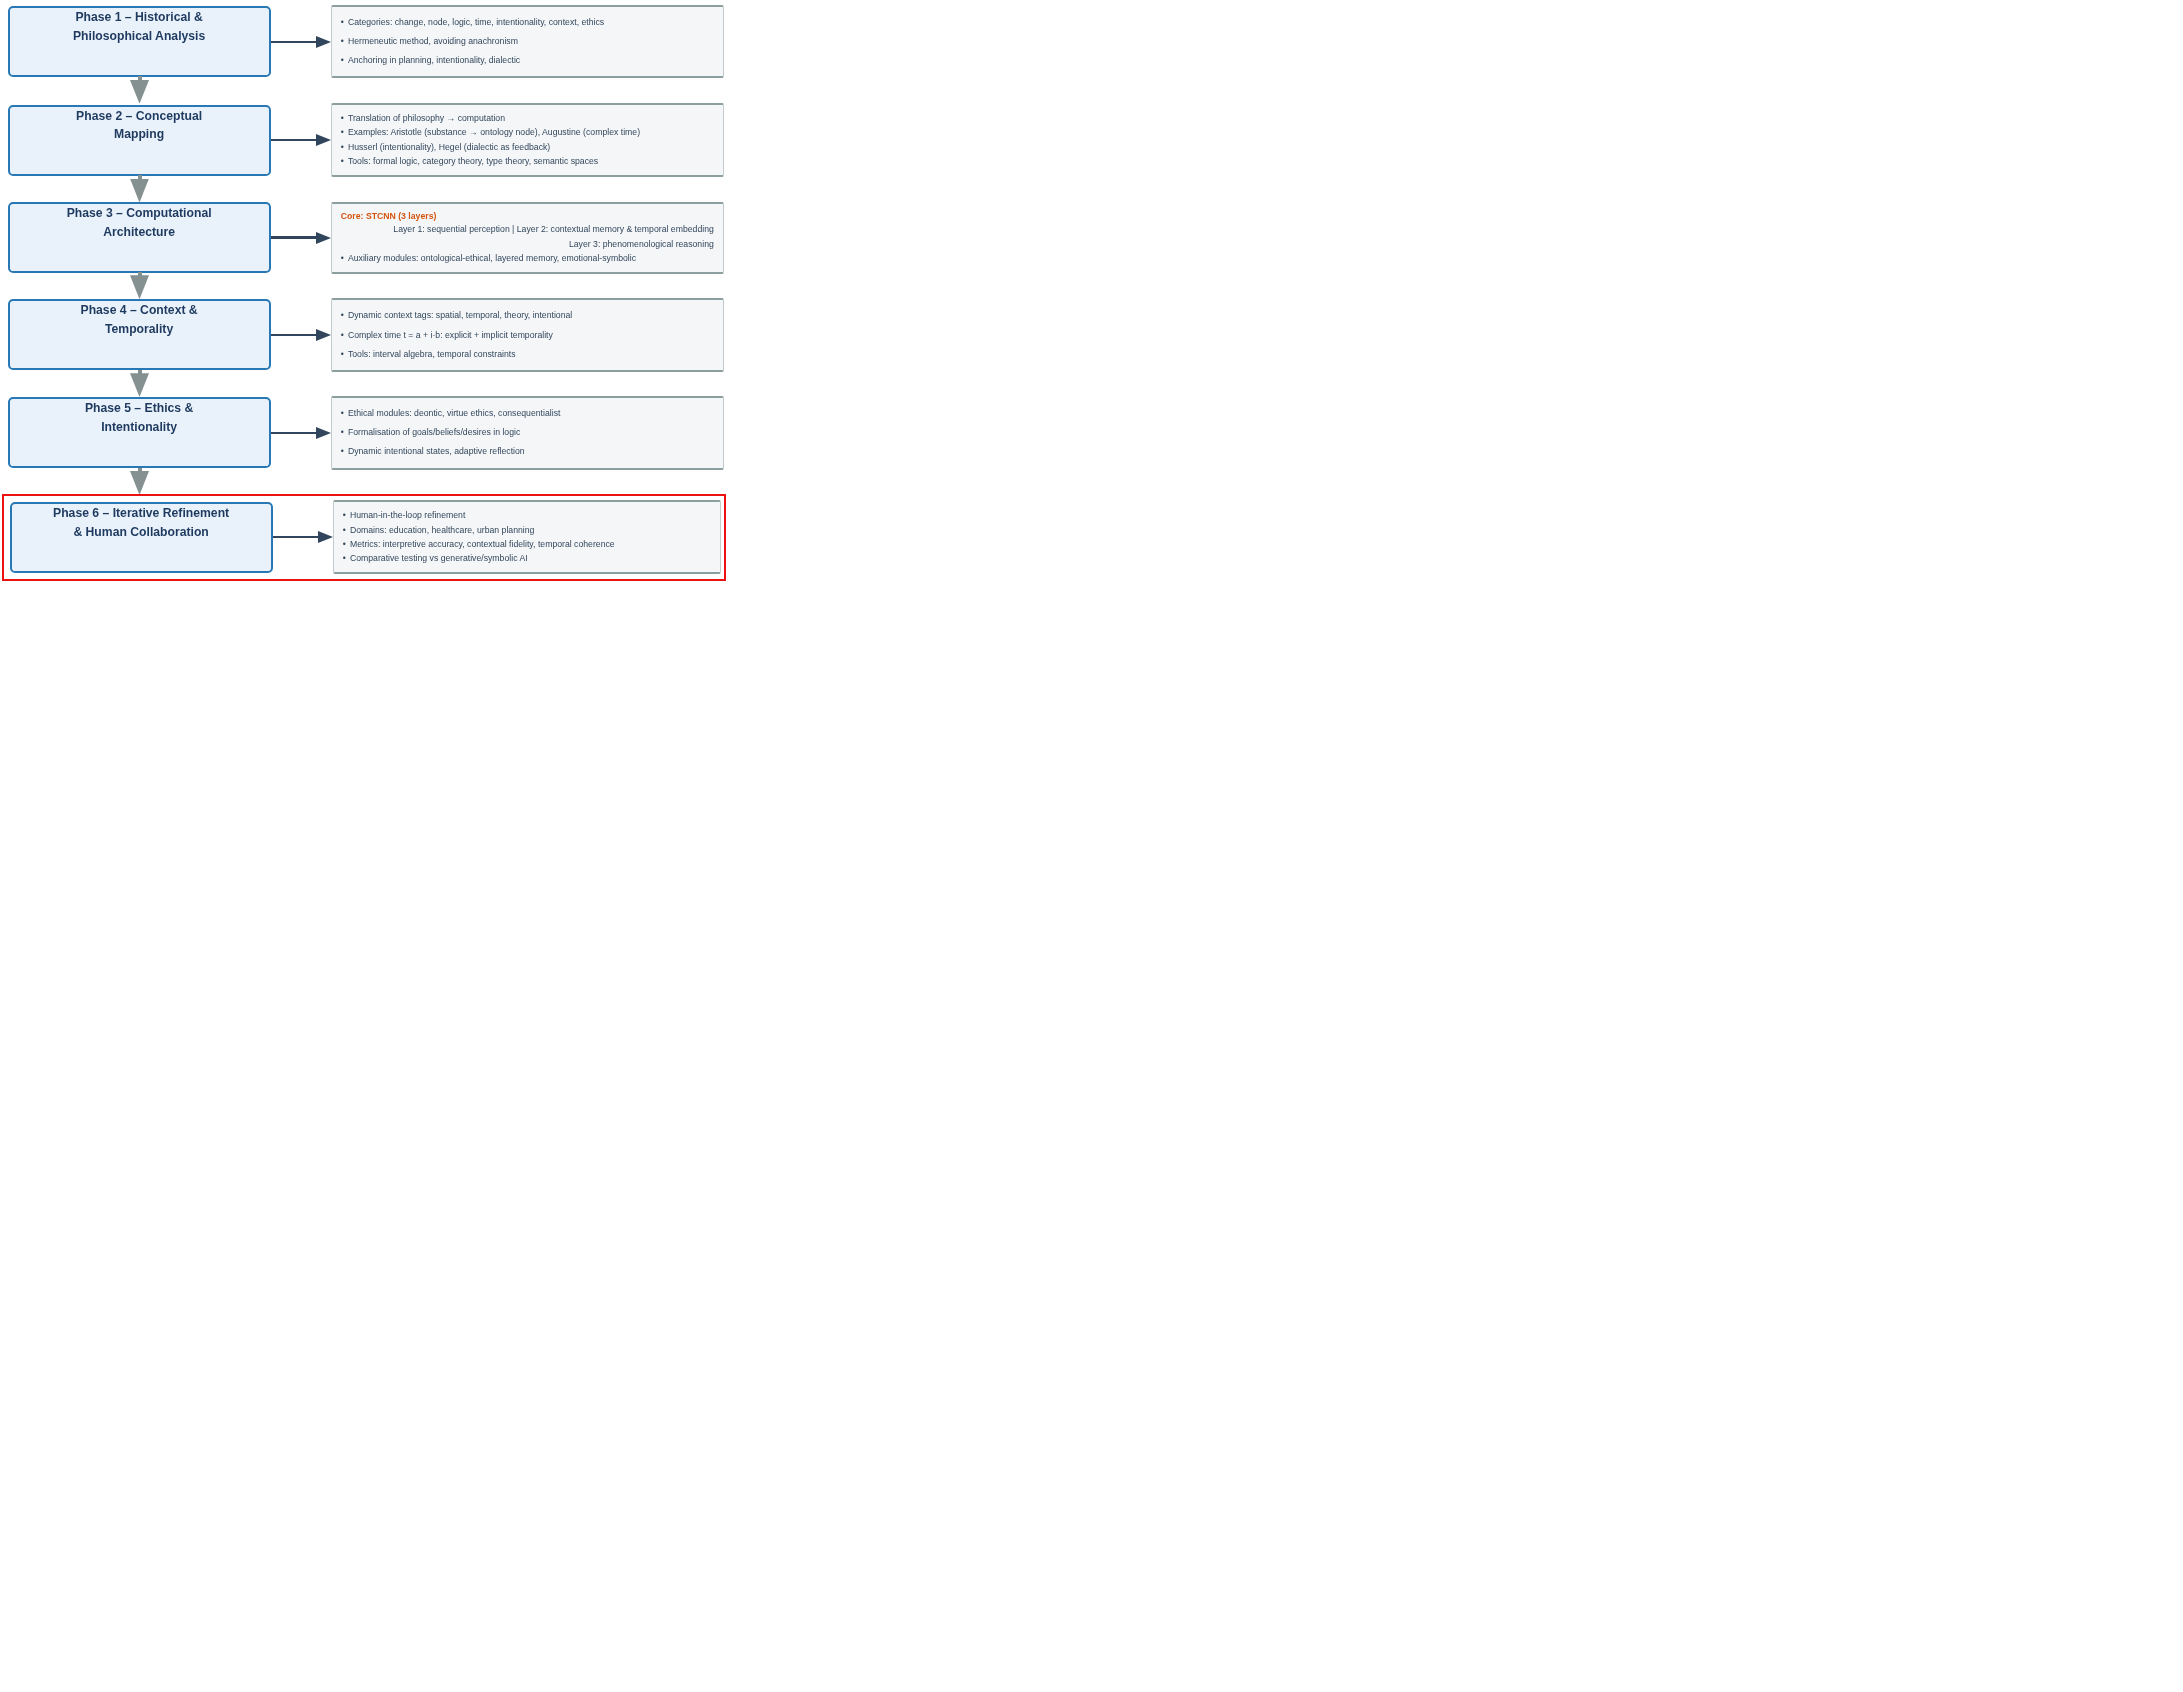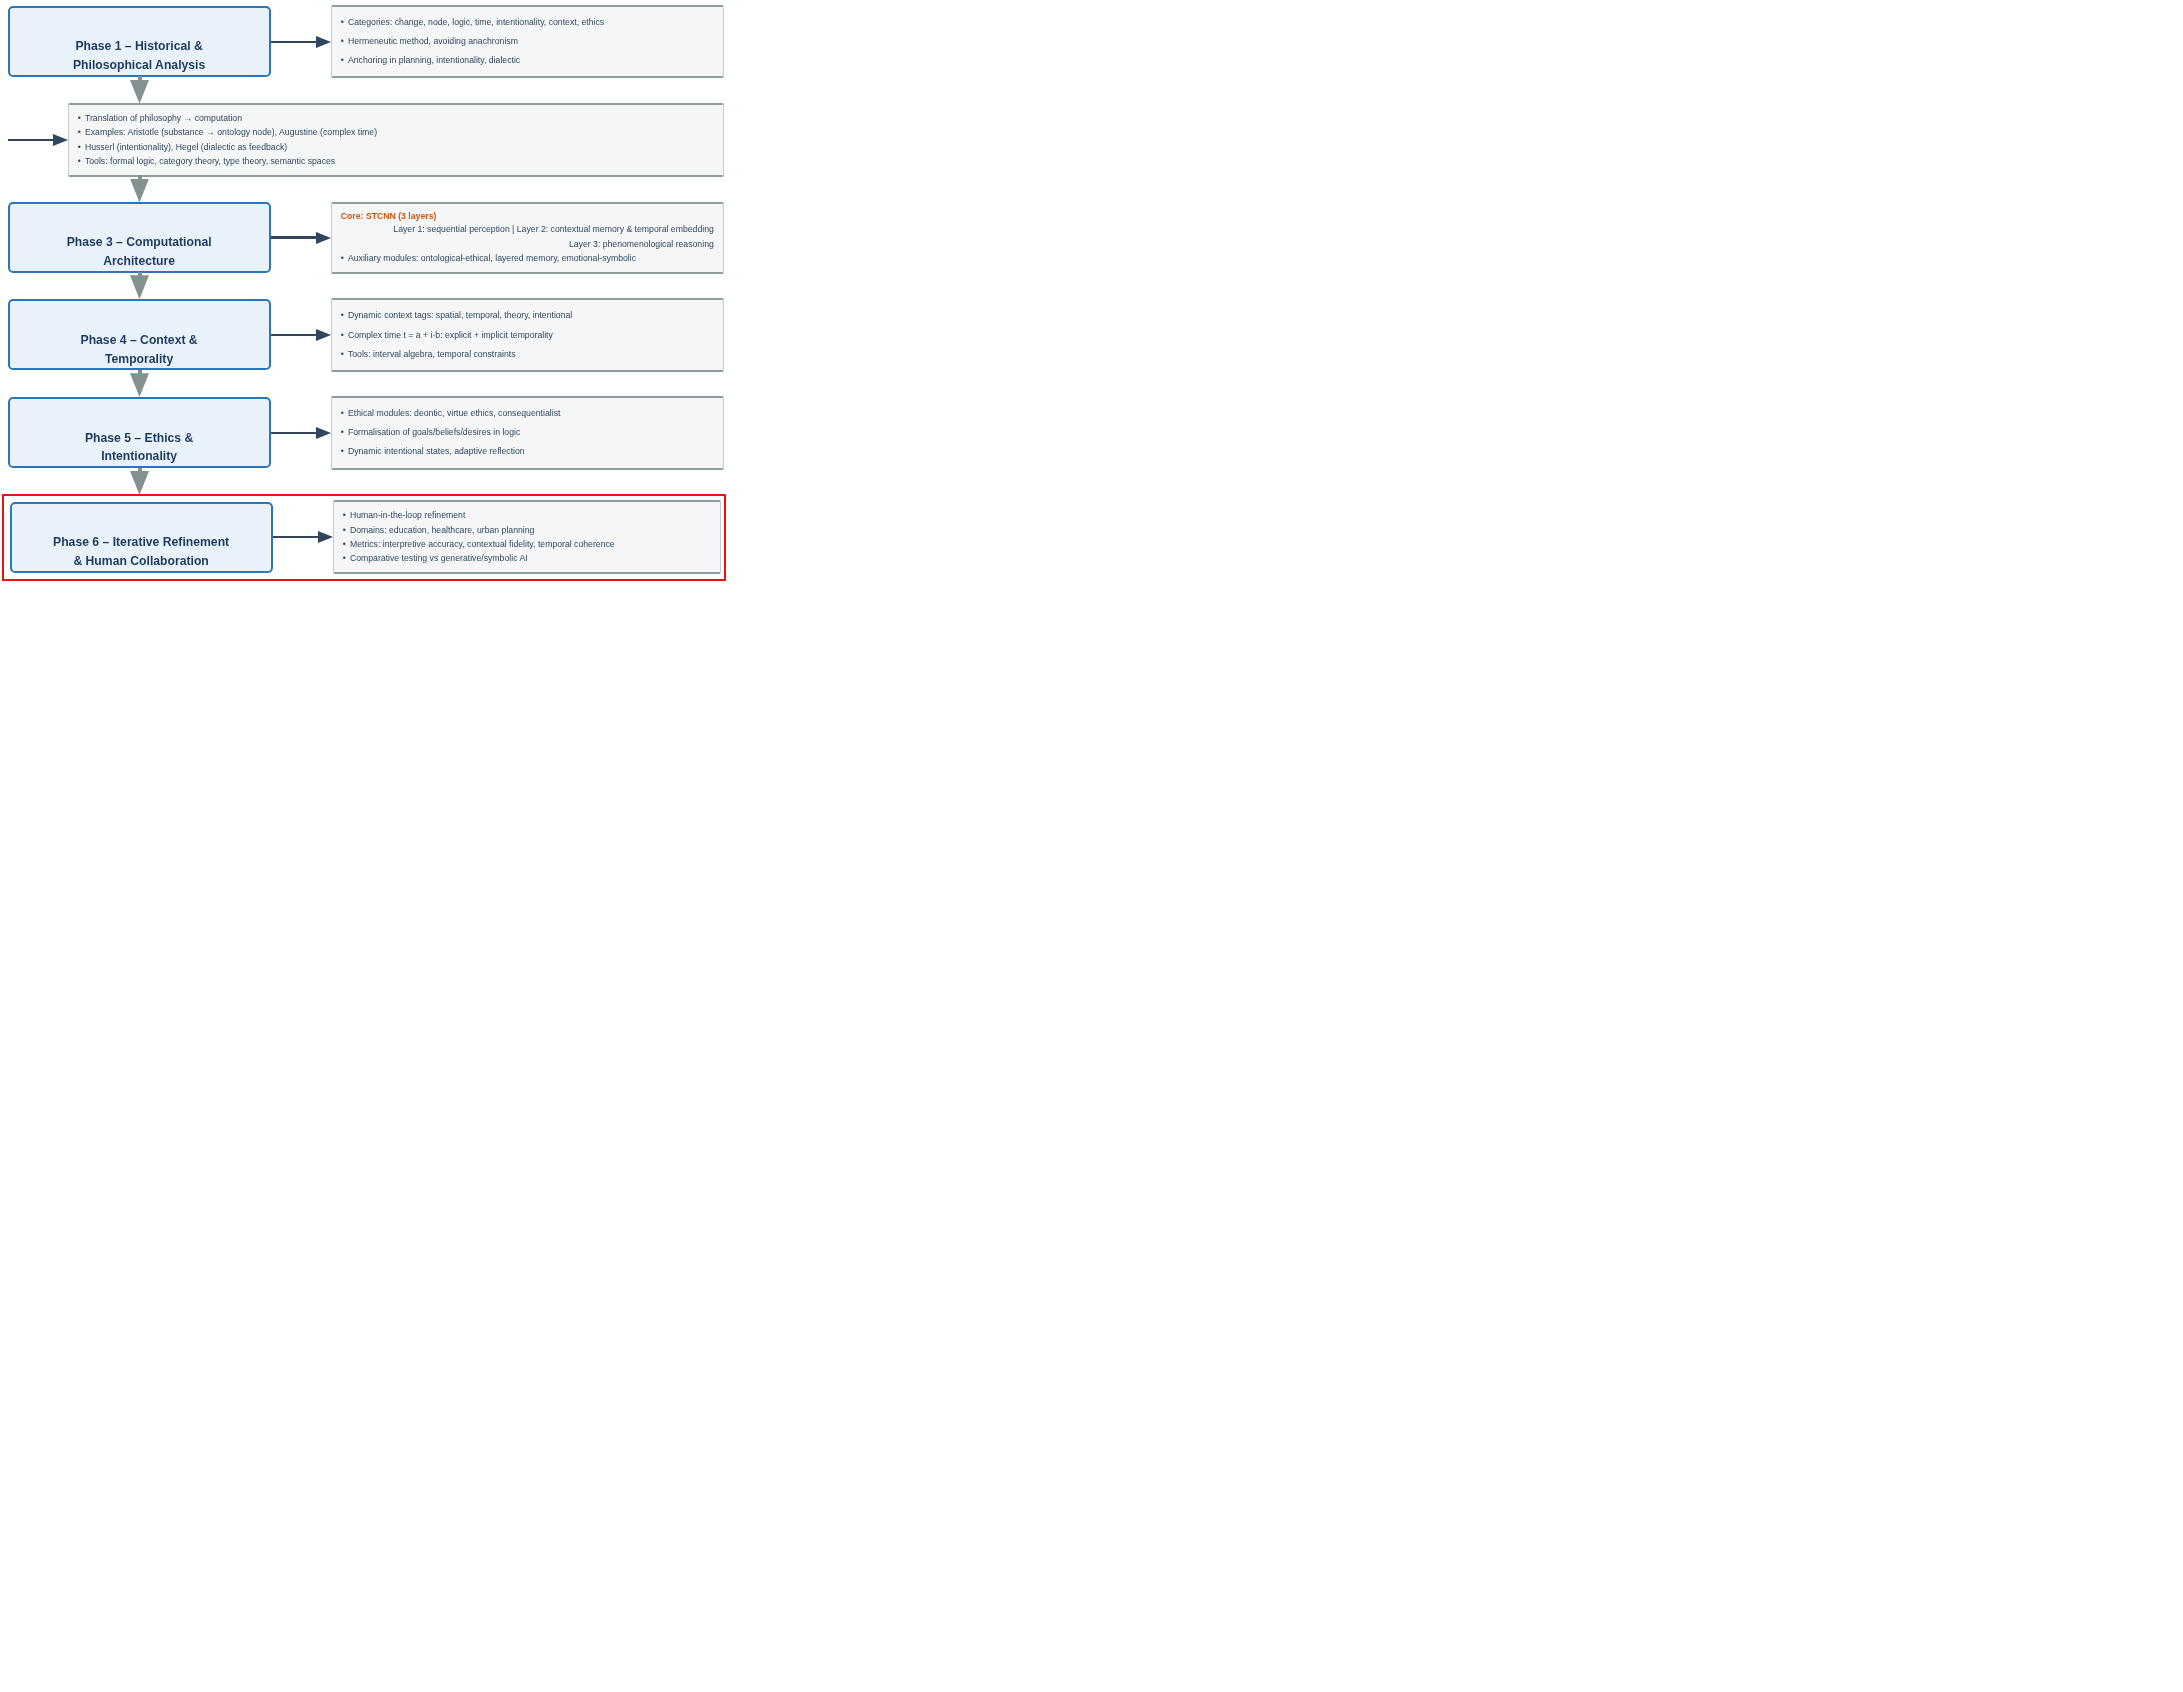--- a/index.html
+++ b/index.html
@@ -5,21 +5,21 @@
   html,body{margin:0;padding:0;background:#ffffff;font-family:"Liberation Sans",sans-serif;}
   .diagram{width:726px;padding:5.1px 0 6.1px 0;}
 
   .row{display:flex;align-items:center;padding-left:7.6px;}
 
   .phase-box{
     flex:0 0 auto;width:263px;height:71px;box-sizing:border-box;
     background:var(--phase-box-fill);
     border:2.5px solid var(--phase-box-border);
     border-radius:5.1px;
-    display:flex;align-items:flex-end;justify-content:center;
+    display:flex;align-items:flex-start;justify-content:center;
   }
   .phase-title{
     font-size:12.2px;font-weight:bold;color:var(--phase-title);
     text-align:center;line-height:1.55;
   }
 
   .h-arrow{flex:0 0 auto;width:60px;display:flex;align-items:center;}
   .h-line{flex:1;height:2.5px;background:var(--h-arrow);}
   .h-head{width:0;height:0;border-left:15.3px solid var(--h-arrow);
     border-top:6.1px solid transparent;border-bottom:6.1px solid transparent;margin-left:-0.5px;}
@@ -79,20 +79,26 @@
             <span class="b">•</span>
             <span>Anchoring in planning, intentionality, dialectic</span>
           </div>
         </div>
   </div>
 <div class="v-gap">
         <div class="v-stub"></div>
         <div class="v-wedge"></div>
       </div>
   <div class="row">
+    <div class="phase-box">
+      <div class="phase-title">
+            <div>Phase 2 – Conceptual</div>
+            <div>Mapping</div>
+          </div>
+    </div>
     <div class="h-arrow">
       <div class="h-line"></div>
       <div class="h-head"></div>
     </div>
     <div class="detail-box tight">
           <div class="line bullet">
             <span class="b">•</span>
             <span>Translation of philosophy → computation</span>
           </div>
           <div class="line bullet">

